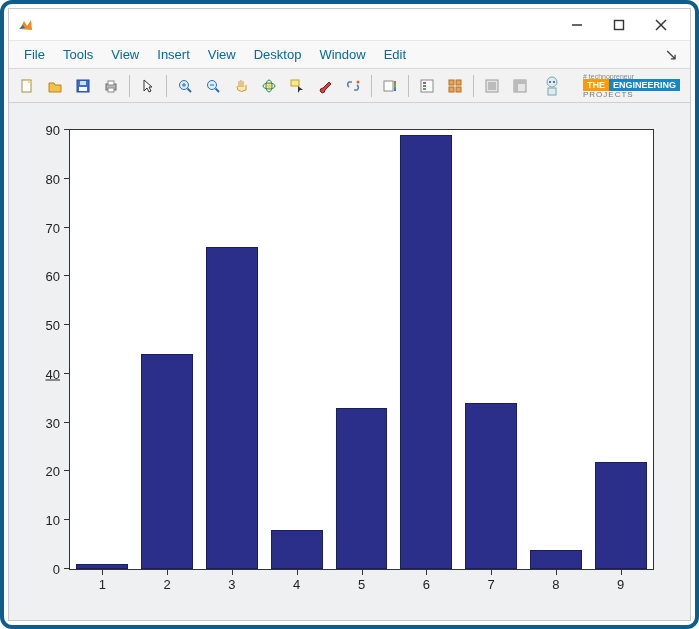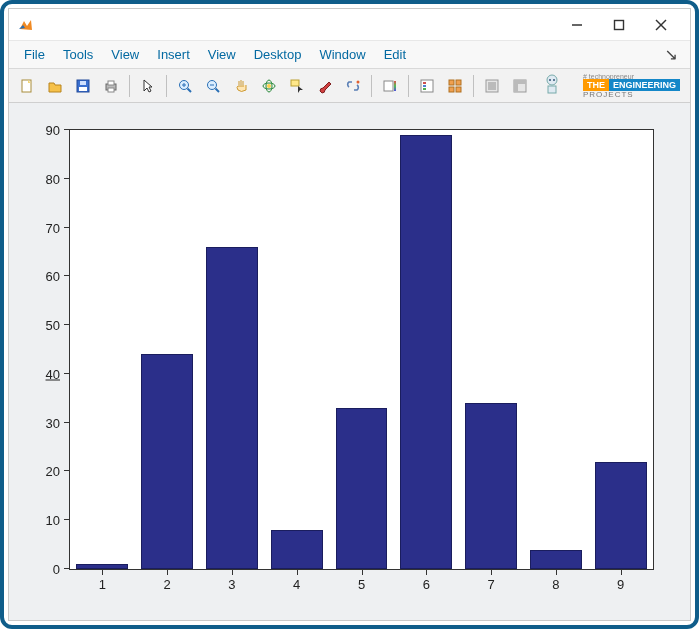--- a/index.html
+++ b/index.html
@@ -71,21 +71,21 @@
       display: inline-flex; align-items: center; justify-content: center;
       border: 1px solid transparent;
       border-radius: 2px;
       margin: 0 1px;
     }
     .tool-sep {
       width: 1px; height: 22px; background: #c0c0c0; margin: 0 4px;
     }
     .toolbar .spacer { flex: 1; }
     .brand {
-      display: flex; align-items: flex-start; gap: 22px; padding-right: 6px;
+      display: flex; align-items: flex-end; gap: 22px; padding-right: 6px;
       font-size: 9px; color: #444;
     }
     .brand .box1 { background: #ff9a00; color: #fff; padding: 1px 4px; font-weight: bold; font-size: 9px; }
     .brand .box2 { background: #1587c8; color: #fff; padding: 1px 4px; font-weight: bold; font-size: 9px; }
     .brand .sub { font-size: 8px; color: #777; letter-spacing: 1px; }
     .plot-area {
       flex: 1;
       background: #eef0f2;
       padding: 16px 20px 20px 20px;
       display: flex;

